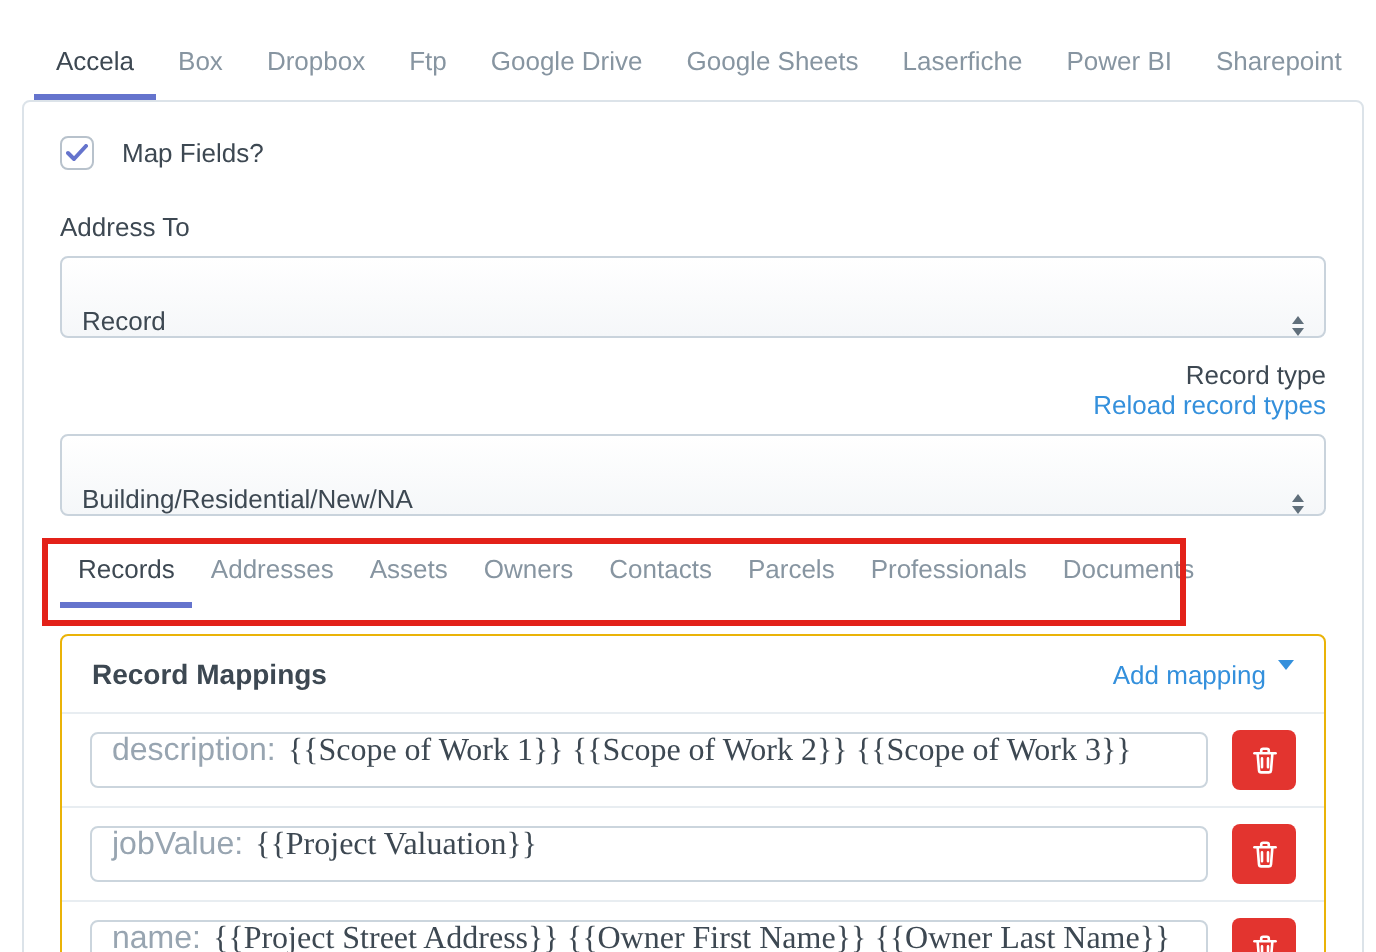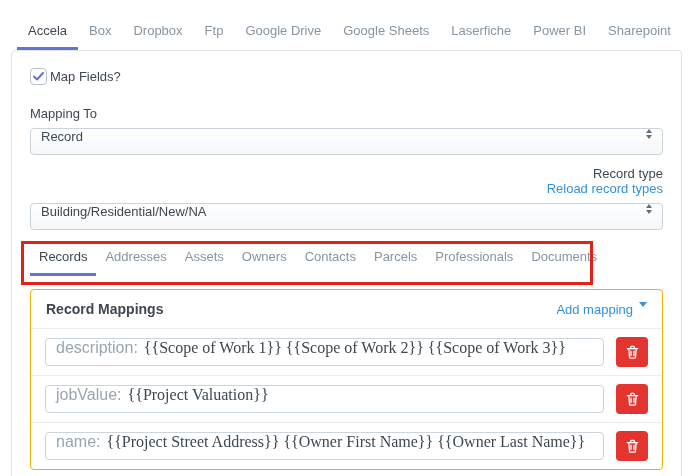--- a/index.html
+++ b/index.html
@@ -7,28 +7,28 @@
   body { font-family: "Liberation Sans", "DejaVu Sans", sans-serif; font-size: 13px; color: #3d4852; position: relative; }
 
   
   .top-tabs { display: flex; padding: 23px 0 0 17px; }
   .top-tab { padding: 0 11px 9px 11px; color: #8795a1; cursor: pointer; border-bottom: 3px solid transparent; white-space: nowrap; }
   .top-tab.active { color: #3d4852; border-bottom-color: #6574cd; }
 
   
   .panel { position: relative; margin-left: 11px; width: 671px; border: 1px solid #dce3e9; border-radius: 4px; padding: 17px 18px 16px 18px; background: #fff; }
 
-  .checkbox-row { display: flex; align-items: center; gap: 3px; }
+  .checkbox-row { display: flex; align-items: center; gap: 14px; }
   .checkbox { width: 17px; height: 17px; border: 1px solid #b8c2cc; border-radius: 4px; background: #fff; display: flex; align-items: center; justify-content: center; cursor: pointer; }
 
   .field-label { margin-top: 21px; color: #3d4852; }
   .label-row { display: flex; justify-content: space-between; align-items: flex-end; margin-top: 11px; flex-direction: column; }
   .link { color: #3490dc; cursor: pointer; text-decoration: none; }
 
-  .select { margin-top: 7px; height: 27px; border: 1px solid #c9d3dc; border-radius: 4px; display: flex; align-items: flex-start; justify-content: space-between; padding: 0 10px; background: linear-gradient(180deg, #ffffff, #f5f7f9); cursor: pointer; }
+  .select { margin-top: 7px; height: 41px; border: 1px solid #c9d3dc; border-radius: 4px; display: flex; align-items: flex-end; justify-content: space-between; padding: 0 10px; background: linear-gradient(180deg, #ffffff, #f5f7f9); cursor: pointer; }
   .stepper { display: flex; flex-direction: column; gap: 2px; align-items: center; }
   .stepper i { display: block; width: 0; height: 0; border-left: 3.5px solid transparent; border-right: 3.5px solid transparent; }
   .stepper .up { border-bottom: 4px solid #606f7b; }
   .stepper .down { border-top: 4px solid #606f7b; }
 
   
   .sub-tabs { position: relative; display: flex; margin-top: 19px; padding-left: 0; }
   .sub-tab { padding: 0 9px 9px 9px; color: #8795a1; cursor: pointer; border-bottom: 3px solid transparent; white-space: nowrap; }
   .sub-tab.active { color: #3d4852; border-bottom-color: #6574cd; }
   .annotation-box { position: absolute; left: -9px; top: -8px; width: 572px; height: 44px; border: 3px solid #e32119; pointer-events: none; z-index: 5; }
@@ -72,21 +72,21 @@
 
   <div class="checkbox-row">
     <span class="checkbox">
       <svg width="11" height="9" viewBox="0 0 11 9">
           <path d="M1 4.5 L4 7.5 L10 1" fill="none" stroke="#6574cd" stroke-width="2" stroke-linecap="round" stroke-linejoin="round"></path>
         </svg>
     </span>
     <span>Map Fields?</span>
   </div>
 
-  <div class="field-label">Mapping To</div>
+  <div class="field-label">Address To</div>
   <div class="select">
     <span>Record</span>
     <span class="stepper">
         <i class="up"></i>
         <i class="down"></i>
       </span>
   </div>
 
   <div class="label-row">
     <span>Record type</span>

